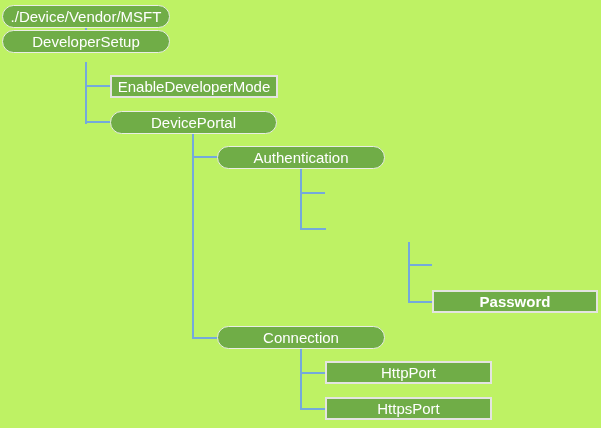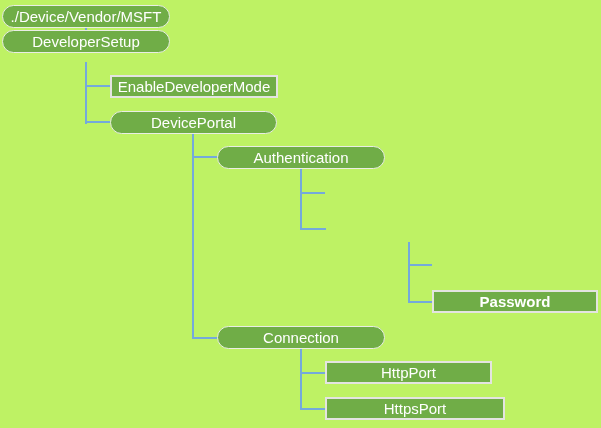--- a/index.html
+++ b/index.html
@@ -51,21 +51,21 @@
 <div class="canvas">
 
   <div class="node pill" style="left:2px;   top:5px;   width:168px;">./Device/Vendor/MSFT</div>
   <div class="node pill" style="left:2px;   top:30px;  width:168px;text-align:right;">DeveloperSetup</div>
   <div class="node leaf" style="left:110px; top:75px;  width:168px;">EnableDeveloperMode</div>
   <div class="node pill" style="left:110px; top:111px; width:167px;">DevicePortal</div>
   <div class="node pill" style="left:217px; top:146px; width:168px;">Authentication</div>
   <div class="node leaf" style="left:432px; top:290px; width:166px;font-weight:bold;">Password</div>
   <div class="node pill" style="left:217px; top:326px; width:168px;">Connection</div>
   <div class="node leaf" style="left:325px; top:361px; width:167px;">HttpPort</div>
-  <div class="node leaf" style="left:325px; top:397px; width:180px;">HttpsPort</div>
+  <div class="node leaf" style="left:325px; top:397px; width:167px;">HttpsPort</div>
 
   <div class="v-line" style="left:85px;  top:28px;  height:11px;"></div>
 
   <div class="v-line" style="left:85px;  top:62px;  height:62px;"></div>
   <div class="h-line" style="left:86px;  top:85px;  width:24px;"></div>
   <div class="h-line" style="left:86px;  top:121px; width:24px;"></div>
 
   <div class="v-line" style="left:192px; top:134px; height:205px;"></div>
   <div class="h-line" style="left:193px; top:156px; width:24px;"></div>
   <div class="h-line" style="left:193px; top:337px; width:24px;"></div>

